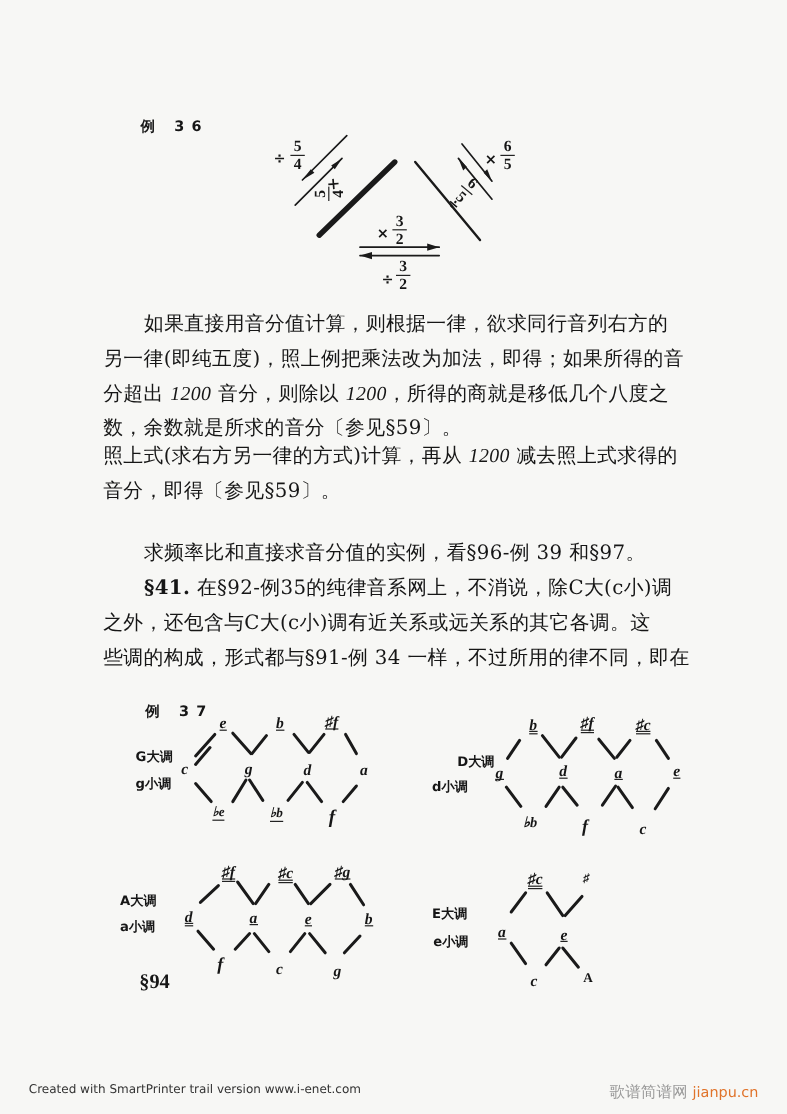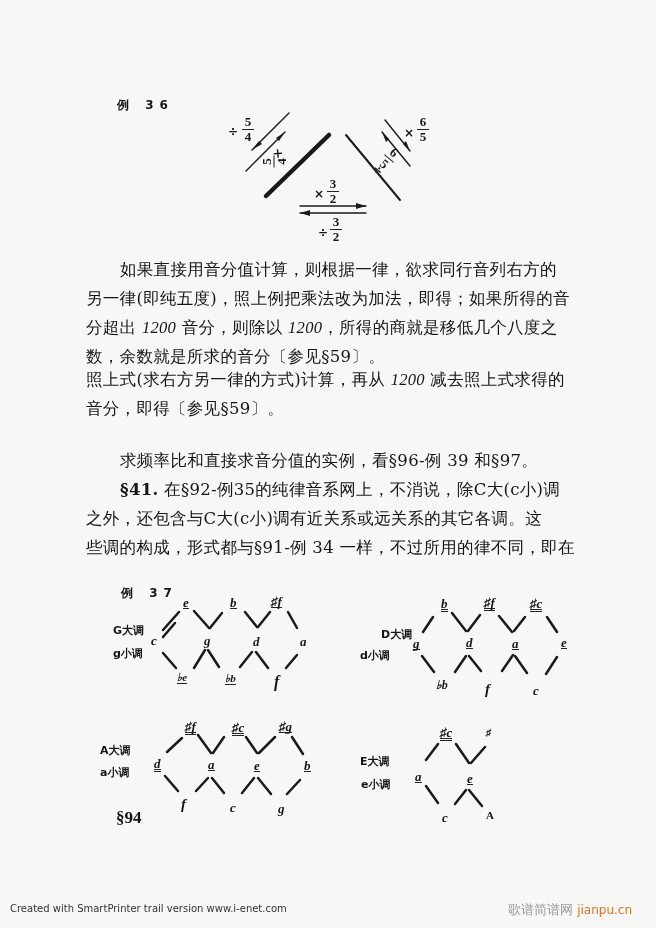--- a/index.html
+++ b/index.html
@@ -19,21 +19,21 @@
   .para .indent { padding-left:34px; }
   .num { font-style:italic; font-family:"Liberation Serif", serif; }
   .frac { position:absolute; font-family:"Liberation Serif", serif; font-weight:bold; font-size:13px; text-align:center; line-height:12px; }
   .frac .n, .frac .d { display:block; }
   .frac .bar { display:block; border-top:1px solid #222; margin:1px 0; }
   .op { position:absolute; font-family:"DejaVu Sans", sans-serif; font-size:12px; font-weight:bold; }
   .note { position:absolute; font-family:"Liberation Serif", serif; font-style:italic; font-size:13px; font-weight:bold; }
   .note.u { border-bottom:1.5px solid #222; line-height:11px; }
   .note.uu { border-bottom:3px double #222; line-height:11px; }
   .keylabel { position:absolute; font-family:"DejaVu Sans", sans-serif; font-size:11px; font-weight:bold; }
-  .footer-credit { position:absolute; left:10px; top:903px; font-family:"DejaVu Sans", sans-serif; font-size:10px; color:#333; }
+  .footer-credit { position:absolute; left:24px; top:903px; font-family:"DejaVu Sans", sans-serif; font-size:10px; color:#333; }
   .watermark { position:absolute; left:508px; top:901px; font-size:13px; color:#9a9a9a; font-family:"DejaVu Sans", sans-serif; }
   .watermark .site { color:#e0732a; font-size:12px; }
   .sec-mark { position:absolute; left:116px; top:808px; font-family:"Liberation Serif", serif; font-weight:bold; font-size:17px; }
   svg line { stroke:#1a1a1a; stroke-linecap:round; }
 </style>
 </head>
 <body>
 
 <div class="abs ex-label" style="left:117px;top:97px;">例 36</div>
 

